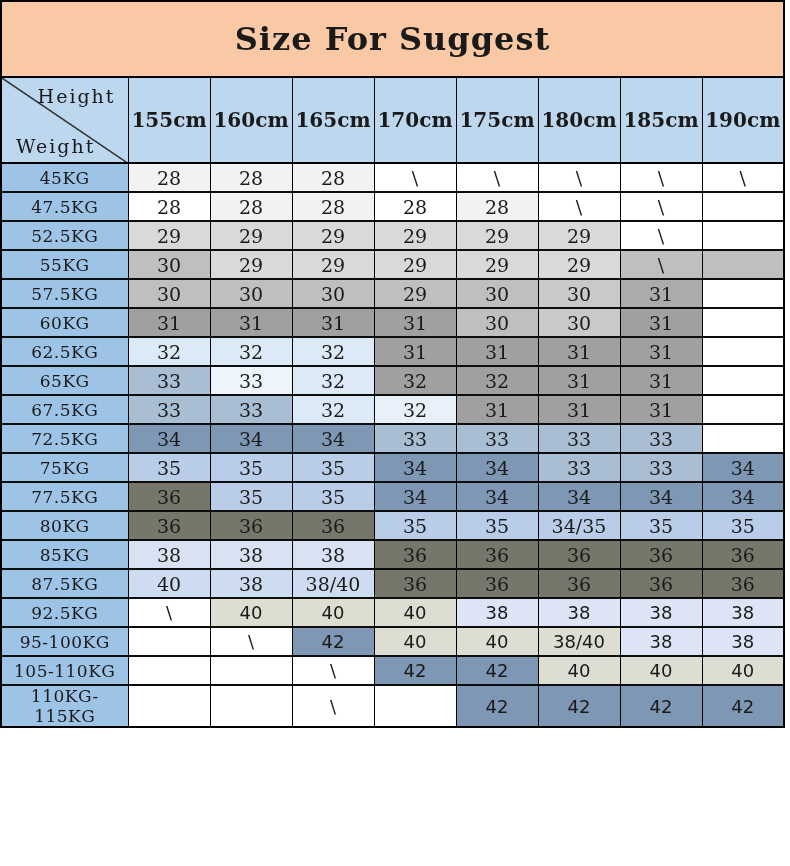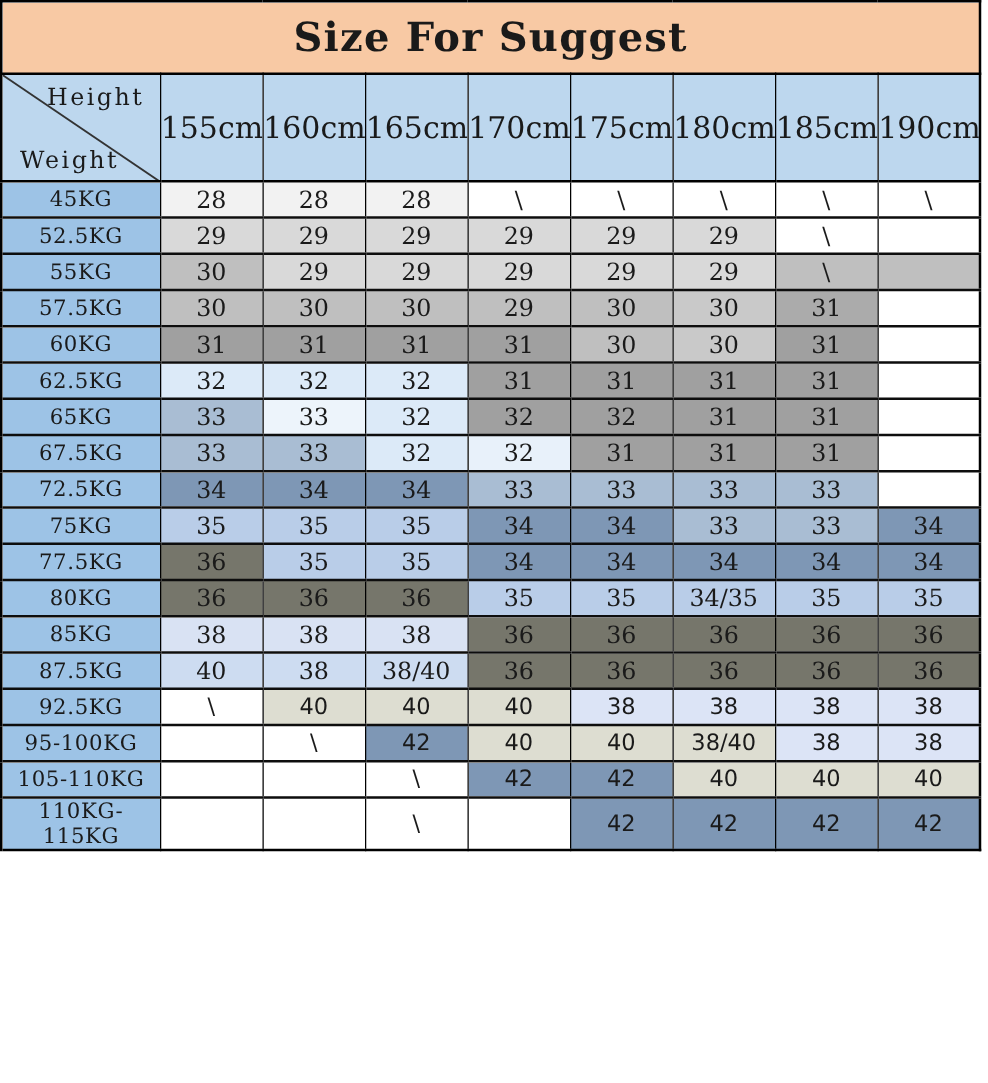--- a/index.html
+++ b/index.html
@@ -13,21 +13,21 @@
   }
   .sheet { position: absolute; top: 0; left: 0; }
   table.size-table {
     border-collapse: collapse;
     table-layout: fixed;
     width: 784px;
     border: 2px solid #000;
   }
   td { padding: 0; overflow: hidden; }
   .title-cell {
-    height: 58px;
+    height: 76px;
     background: #F8C9A4;
     text-align: center;
     vertical-align: middle;
     font-size: 32px;
     font-weight: bold;
     letter-spacing: 1px;
     border: 2px solid #000;
     font-family: "DejaVu Serif", serif;
   }
   .corner {
@@ -44,24 +44,25 @@
     font-size: 19px; letter-spacing: 2px;
   }
   .corner-weight {
     position: absolute; bottom: 5px; left: 14px;
     font-size: 19px; letter-spacing: 2px; margin-top: 28px;
   }
   .col-header {
     background: #BDD7EE;
     text-align: center;
     vertical-align: middle;
-    font-size: 24px;
+    font-size: 20px;
     border: 1px solid #000;
     border-bottom: 2px solid #000;
     height: 86px;
+    font-weight: bold;
   }
   .row-header {
     background: #9DC3E6;
     text-align: center;
     vertical-align: middle;
     font-size: 17px;
     letter-spacing: 0.5px;
     border-left: 2px solid #000;
     border-right: 1px solid #000;
     border-top: 2px solid #0d0d0d;
@@ -120,20 +121,31 @@
           <td class="cell" style="background-color: rgb(242, 242, 242);">28</td>
           <td class="cell" style="background-color: rgb(242, 242, 242);">28</td>
           <td class="cell" style="background-color: rgb(242, 242, 242);">28</td>
           <td class="cell" style="background-color: rgb(255, 255, 255);">\</td>
           <td class="cell" style="background-color: rgb(255, 255, 255);">\</td>
           <td class="cell" style="background-color: rgb(255, 255, 255);">\</td>
           <td class="cell" style="background-color: rgb(255, 255, 255);">\</td>
           <td class="cell" style="background-color: rgb(255, 255, 255);">\</td>
         </tr>
         <tr>
+          <td class="row-header">47.5KG</td>
+          <td class="cell" style="background-color: rgb(255, 255, 255);">28</td>
+          <td class="cell" style="background-color: rgb(242, 242, 242);">28</td>
+          <td class="cell" style="background-color: rgb(242, 242, 242);">28</td>
+          <td class="cell" style="background-color: rgb(255, 255, 255);">28</td>
+          <td class="cell" style="background-color: rgb(242, 242, 242);">28</td>
+          <td class="cell" style="background-color: rgb(255, 255, 255);">\</td>
+          <td class="cell" style="background-color: rgb(255, 255, 255);">\</td>
+          <td class="cell" style="background-color: rgb(255, 255, 255);"></td>
+        </tr>
+        <tr>
           <td class="row-header">52.5KG</td>
           <td class="cell" style="background-color: rgb(217, 217, 217);">29</td>
           <td class="cell" style="background-color: rgb(217, 217, 217);">29</td>
           <td class="cell" style="background-color: rgb(217, 217, 217);">29</td>
           <td class="cell" style="background-color: rgb(217, 217, 217);">29</td>
           <td class="cell" style="background-color: rgb(217, 217, 217);">29</td>
           <td class="cell" style="background-color: rgb(217, 217, 217);">29</td>
           <td class="cell" style="background-color: rgb(255, 255, 255);">\</td>
           <td class="cell" style="background-color: rgb(255, 255, 255);"></td>
         </tr>

